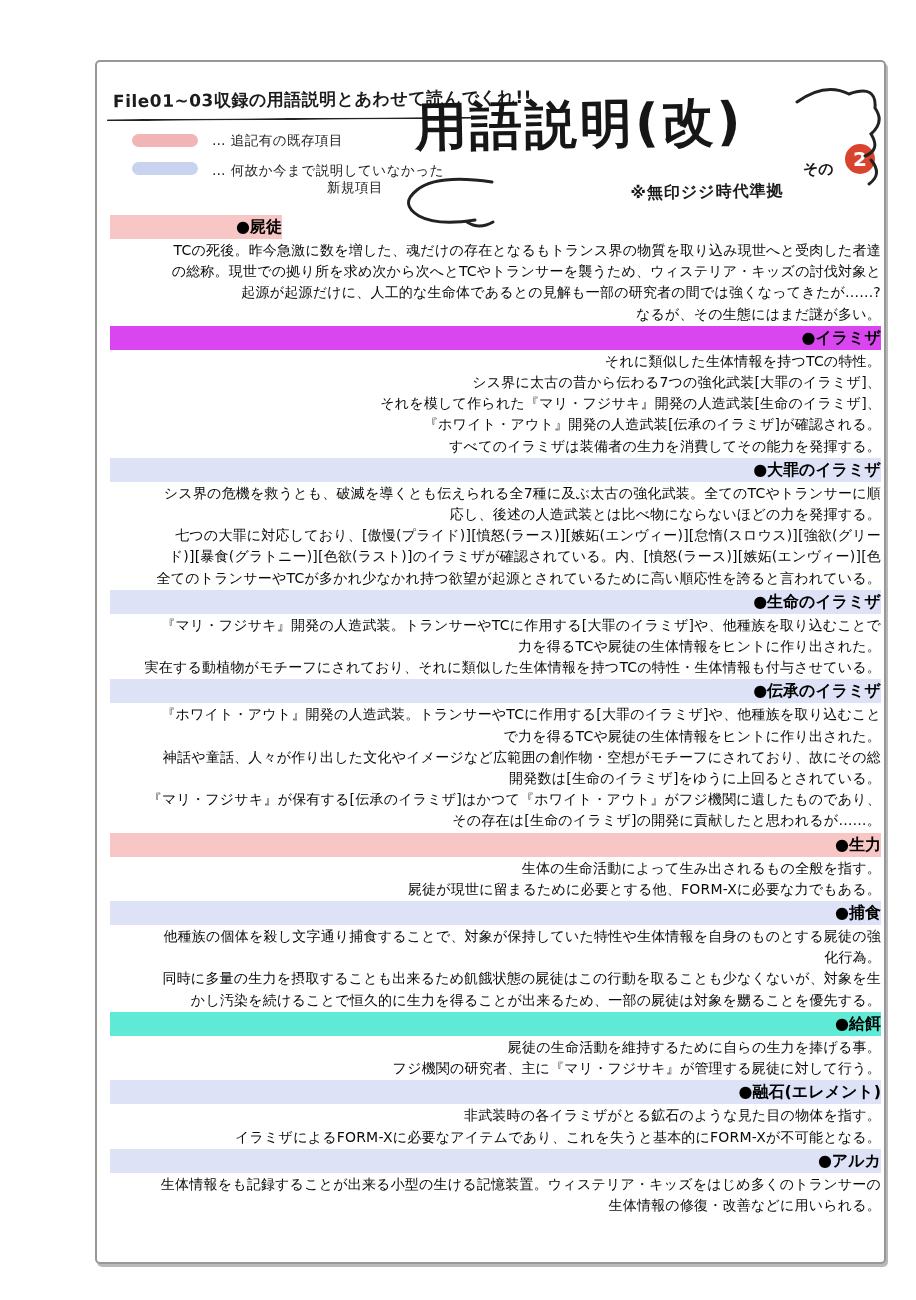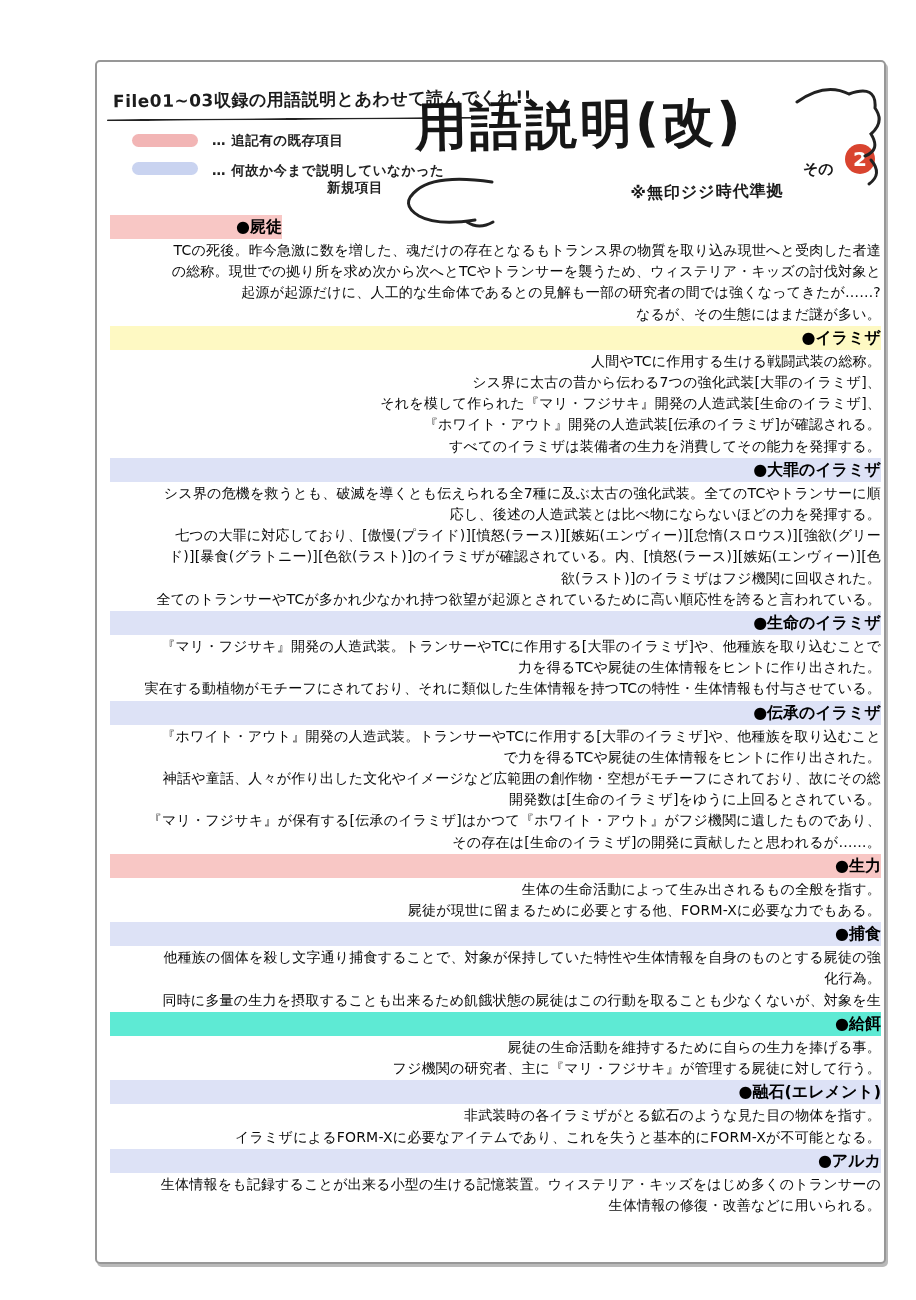--- a/index.html
+++ b/index.html
@@ -15,21 +15,21 @@
   }
   
   .hand-note{
     position:absolute;left:16px;top:26px;font-size:17px;letter-spacing:0.5px;
     transform:rotate(-0.6deg);white-space:nowrap;font-weight:bold;color:#1c1c1c;
   }
   .hand-underline{
     position:absolute;left:10px;top:56px;width:374px;height:0;
     border-bottom:2.5px solid #222;transform:rotate(-0.4deg);border-radius:2px;
   }
-  .legend-row{position:absolute;display:flex;align-items:center;font-weight:bold;}
+  .legend-row{position:absolute;display:flex;align-items:center;}
   .legend-row.r1{left:35px;top:70px;}
   .legend-row.r2{left:35px;top:100px;align-items:flex-start;}
   .swatch{width:66px;height:13px;border-radius:7px;margin-right:14px;flex:0 0 auto;}
   .legend-text{font-size:13.5px;letter-spacing:0.5px;color:#222;line-height:17px;}
   .legend-text .indent{display:block;margin-left:115px;}
   
   .big-title{
     position:absolute;left:318px;top:28px;font-size:52px;font-weight:bold;
     letter-spacing:3px;transform:rotate(-1deg);white-space:nowrap;color:#161616;
   }
@@ -94,38 +94,37 @@
     <div class="band short" style="background: rgb(248, 199, 197);">●屍徒</div>
     <div class="sbody">
           <div class="bl">TCの死後。昨今急激に数を増した、魂だけの存在となるもトランス界の物質を取り込み現世へと受肉した者達</div>
           <div class="bl">の総称。現世での拠り所を求め次から次へとTCやトランサーを襲うため、ウィステリア・キッズの討伐対象と</div>
           <div class="bl">起源が起源だけに、人工的な生命体であるとの見解も一部の研究者の間では強くなってきたが……?</div>
           <div class="bl">なるが、その生態にはまだ謎が多い。</div>
         </div>
   </div>
 
   <div class="section">
-    <div class="band" style="background: #fef9c3; padding-left: 20px;">●イラミザ</div>
+    <div class="band" style="background: #d946ef; padding-left: 20px;">●イラミザ</div>
     <div class="sbody">
-          <div class="bl">人間やTCに作用する生ける戦闘武装の総称。</div>
+          <div class="bl">それに類似した生体情報を持つTCの特性。</div>
           <div class="bl">シス界に太古の昔から伝わる7つの強化武装[大罪のイラミザ]、</div>
           <div class="bl">それを模して作られた『マリ・フジサキ』開発の人造武装[生命のイラミザ]、</div>
           <div class="bl">『ホワイト・アウト』開発の人造武装[伝承のイラミザ]が確認される。</div>
           <div class="bl">すべてのイラミザは装備者の生力を消費してその能力を発揮する。</div>
         </div>
   </div>
 
   <div class="section">
     <div class="band" style="background: rgb(221, 226, 246);">●大罪のイラミザ</div>
     <div class="sbody">
           <div class="bl">シス界の危機を救うとも、破滅を導くとも伝えられる全7種に及ぶ太古の強化武装。全てのTCやトランサーに順</div>
           <div class="bl">応し、後述の人造武装とは比べ物にならないほどの力を発揮する。</div>
           <div class="bl">七つの大罪に対応しており、[傲慢(プライド)][憤怒(ラース)][嫉妬(エンヴィー)][怠惰(スロウス)][強欲(グリー</div>
           <div class="bl">ド)][暴食(グラトニー)][色欲(ラスト)]のイラミザが確認されている。内、[憤怒(ラース)][嫉妬(エンヴィー)][色</div>
-          <div class="bl">欲(ラスト)]のイラミザはフジ機関に回収された。</div>
           <div class="bl">全てのトランサーやTCが多かれ少なかれ持つ欲望が起源とされているために高い順応性を誇ると言われている。</div>
         </div>
   </div>
 
   <div class="section">
     <div class="band" style="background: rgb(221, 226, 246);">●生命のイラミザ</div>
     <div class="sbody">
           <div class="bl">『マリ・フジサキ』開発の人造武装。トランサーやTCに作用する[大罪のイラミザ]や、他種族を取り込むことで</div>
           <div class="bl">力を得るTCや屍徒の生体情報をヒントに作り出された。</div>
           <div class="bl">実在する動植物がモチーフにされており、それに類似した生体情報を持つTCの特性・生体情報も付与させている。</div>
@@ -151,20 +150,21 @@
           <div class="bl">屍徒が現世に留まるために必要とする他、FORM-Xに必要な力でもある。</div>
         </div>
   </div>
 
   <div class="section">
     <div class="band" style="background: rgb(221, 226, 246);">●捕食</div>
     <div class="sbody">
           <div class="bl">他種族の個体を殺し文字通り捕食することで、対象が保持していた特性や生体情報を自身のものとする屍徒の強</div>
           <div class="bl">化行為。</div>
           <div class="bl">同時に多量の生力を摂取することも出来るため飢餓状態の屍徒はこの行動を取ることも少なくないが、対象を生</div>
+          <div class="bl">かし汚染を続けることで恒久的に生力を得ることが出来るため、一部の屍徒は対象を嬲ることを優先する。</div>
         </div>
   </div>
 
   <div class="section">
     <div class="band" style="background: #5eead4;">●給餌</div>
     <div class="sbody">
           <div class="bl">屍徒の生命活動を維持するために自らの生力を捧げる事。</div>
           <div class="bl">フジ機関の研究者、主に『マリ・フジサキ』が管理する屍徒に対して行う。</div>
         </div>
   </div>

